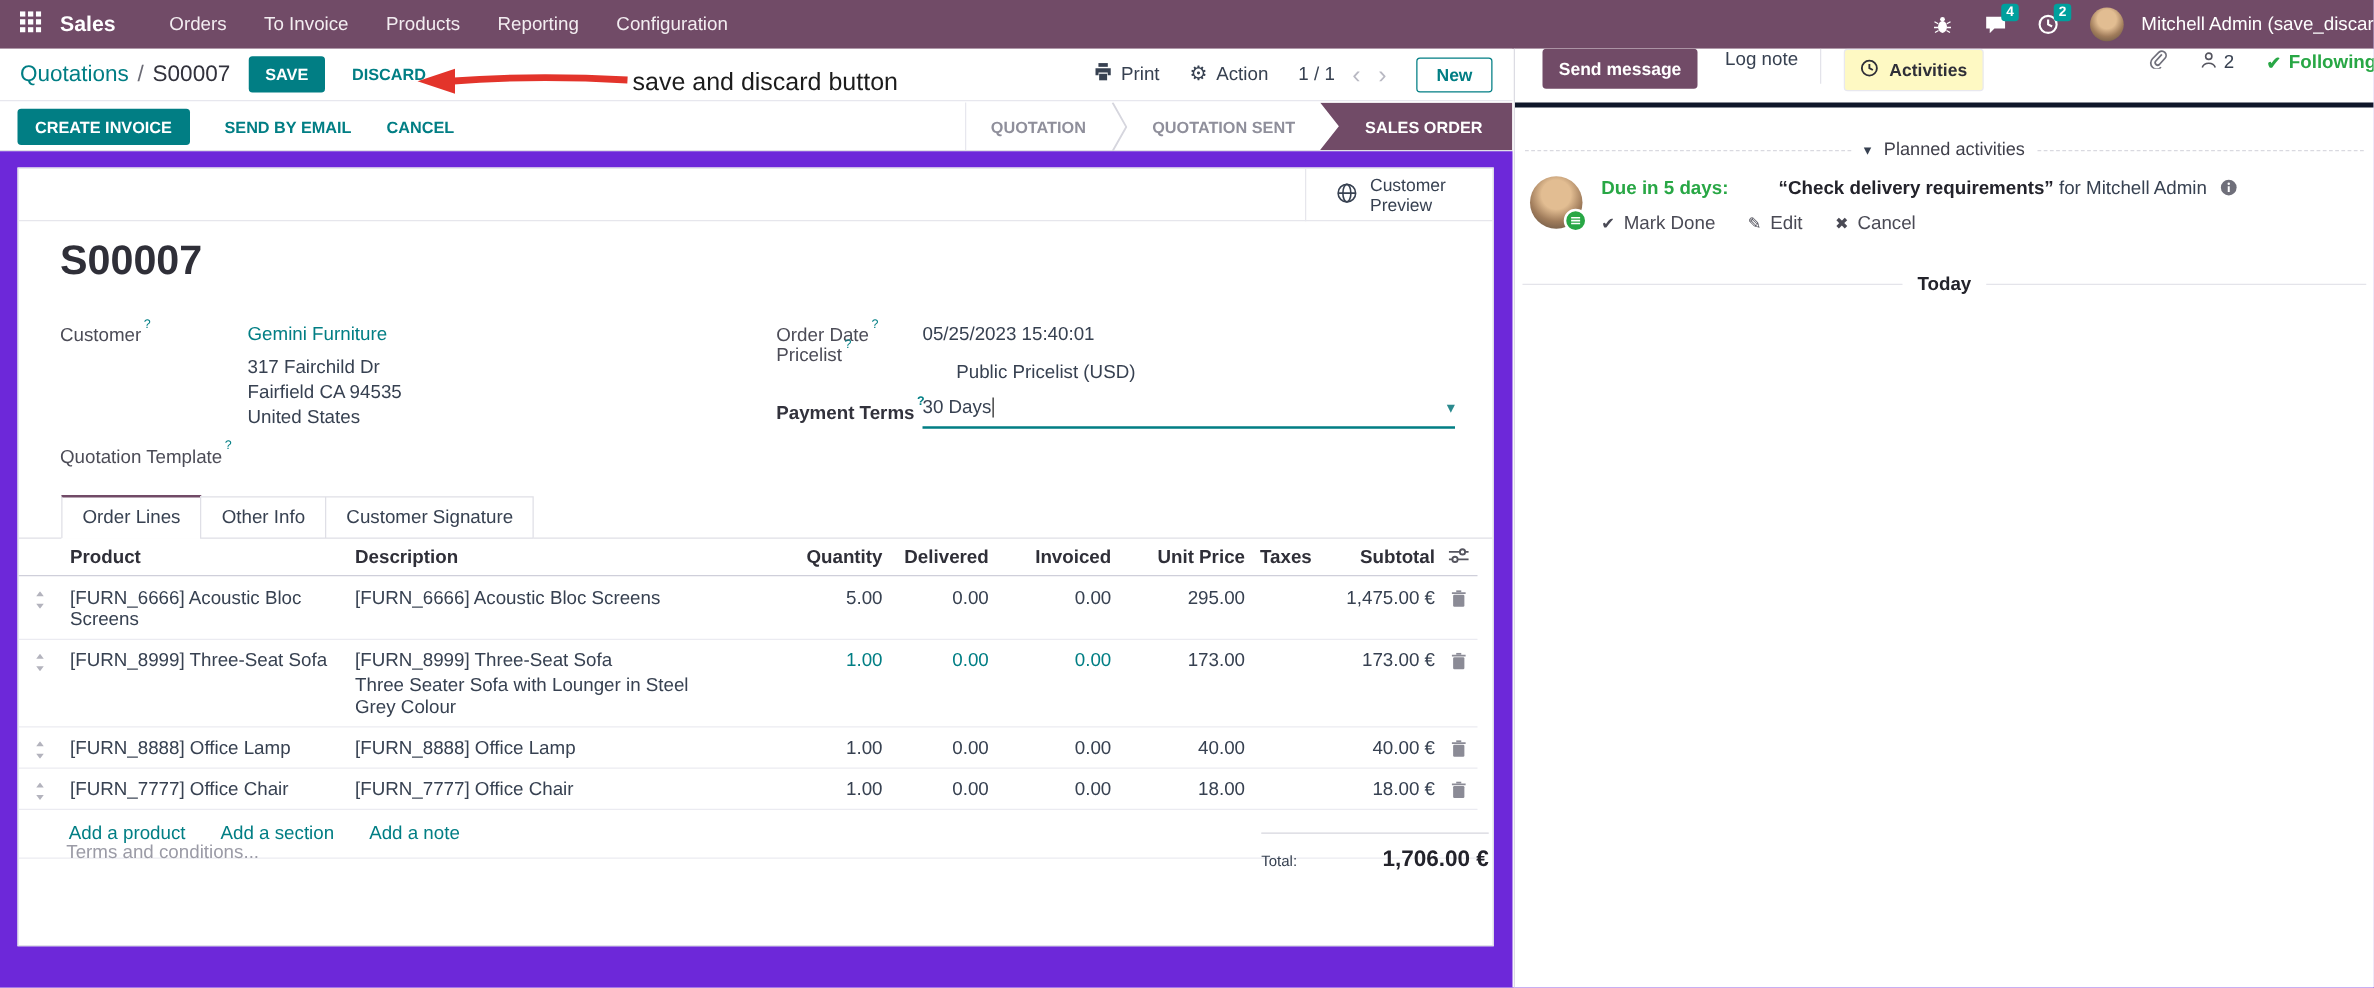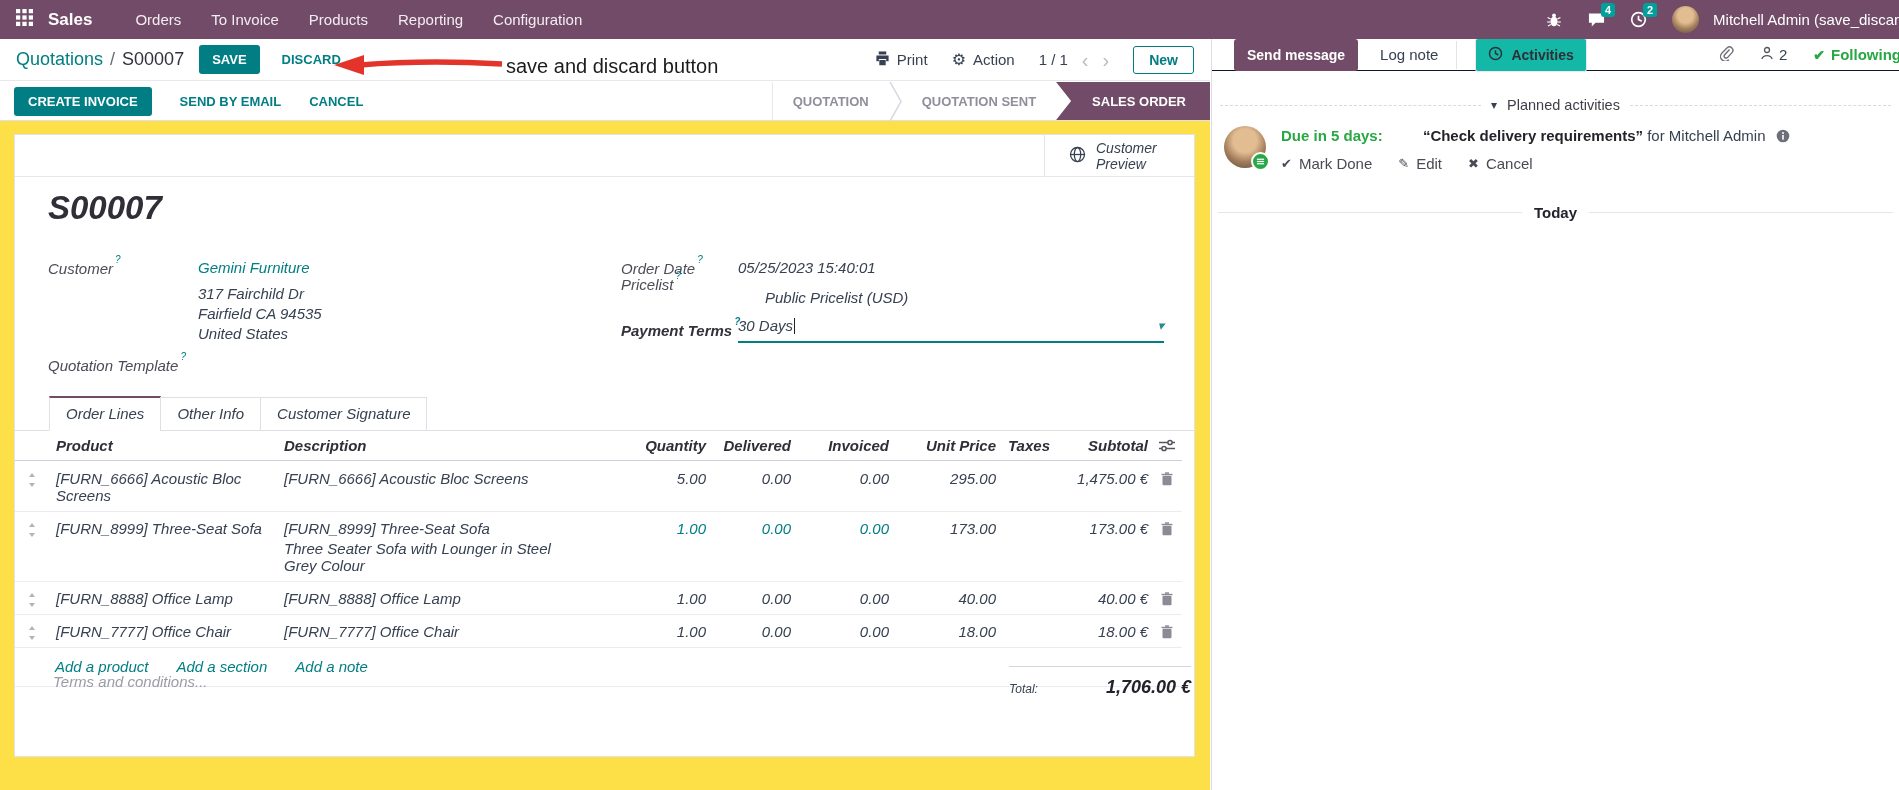--- a/index.html
+++ b/index.html
@@ -41,21 +41,21 @@
   
   .status-row { position:absolute; top:82px; left:0; width:1210px; height:39px; background:#fff; border-bottom:1px solid #dfdfe6; display:flex; align-items:center; padding-left:14px; }
   .btn-primary-sm { background:#017E84; color:#fff; font-weight:bold; font-size:13px; padding:7px 14px; border-radius:3px; border:none; cursor:pointer; font-family:inherit; }
   .btn-link-sm { color:#017E84; font-weight:bold; font-size:13px; margin-left:28px; background:none; border:none; cursor:pointer; font-family:inherit; }
   .statusbar { margin-left:auto; display:flex; align-items:stretch; height:100%; border-left:1px solid #e7e7ee; }
   .step { display:flex; align-items:center; padding:0 20px; color:#8f8f9b; font-weight:bold; font-size:13px; cursor:pointer; white-space:nowrap; }
   .step-sep { display:flex; align-items:center; }
   .step-active { background:#714B67; color:#fff; padding:0 24px 0 36px; clip-path:polygon(0 0,100% 0,100% 100%,0 100%,15px 50%); }
 
   
-  .content { position:absolute; top:121px; left:0; width:1210px; height:669px; background:#fde047;font-style:italic; }
+  .content { position:absolute; top:121px; left:0; width:1210px; height:669px; background:#6d28d9; }
   .sheet { position:absolute; left:14px; top:13px; width:1181px; height:623px; background:#fff; border:1px solid #e1e1e8; }
   .top-strip { position:absolute; top:0; left:0; right:0; height:42px; border-bottom:1px solid #e6e6ec; }
   .preview-btn { position:absolute; top:0; right:0; height:42px; width:150px; border-left:1px solid #e6e6ec; display:flex; align-items:center; gap:10px; padding-left:24px; font-size:14px; color:#374151; line-height:1.15; cursor:pointer; }
   .preview-label { width:72px; }
   .sheet-title { position:absolute; top:54px; left:33px; font-size:33px; font-weight:bold; color:#2f2f38; }
   .lbl { position:absolute; font-size:15px; color:#4c4c57; }
   .val { position:absolute; font-size:15px; color:#374151; }
   .link-val { color:#017E84; cursor:pointer; }
   sup.help { color:#017E84; font-size:10px; position:relative; top:-5px; margin-left:2px; }
   .payterms-lbl { font-weight:bold; color:#32323c; }
@@ -88,25 +88,25 @@
   .add-links { display:flex; gap:28px; padding:10px 0 11px 40px; border-bottom:1px solid #ebebf1; font-size:15px; color:#017E84; }
   .add-link { cursor:pointer; }
 
   .terms { position:absolute; top:538px; left:38px; color:#9b9ba6; font-size:15px; cursor:text; }
   .total-wrap { position:absolute; top:531px; left:994px; width:182px; border-top:1px solid #d6d6de; padding-top:10px; display:flex; align-items:baseline; justify-content:space-between; }
   .total-label { font-size:12px; color:#374151; }
   .total-value { font-size:18px; font-weight:bold; color:#23232b; }
 
   
   .chatter { position:absolute; top:39px; left:1211px; width:688px; height:751px; background:#fff; border-left:1px solid #dcdce3; overflow:hidden; }
-  .chatter-head { height:32px; border-bottom:1px solid #0f172a; display:flex; align-items:center; padding:0 14px 0 22px; }
+  .chatter-head { height:47px; border-bottom:4px solid #0f172a; display:flex; align-items:flex-start; padding:0 14px 0 22px; }
   .send-btn { background:#714B67; color:#fff; font-size:14px; font-weight:bold; padding:8px 13px; border-radius:3px; border:none; cursor:pointer; font-family:inherit; }
   .lognote-btn { margin-left:22px; font-size:15px; color:#374151; background:none; border:none; cursor:pointer; font-family:inherit; }
   .act-sep { width:1px; height:28px; background:#e3e3ea; margin:0 18px; }
-  .activities-btn { background:#14b8a6; border:1px solid #e8e8ef; border-radius:3px; padding:7px 12px; display:flex; gap:8px; align-items:center; font-size:14px; font-weight:bold; color:#2f2f38; cursor:pointer; font-family:inherit; }
+  .activities-btn { background:#fef9c3; border:1px solid #e8e8ef; border-radius:3px; padding:7px 12px; display:flex; gap:8px; align-items:center; font-size:14px; font-weight:bold; color:#2f2f38; cursor:pointer; font-family:inherit; }
   .head-right { margin-left:auto; display:flex; align-items:center; gap:26px; }
   .follower-group { display:flex; align-items:center; gap:5px; font-size:15px; color:#374151; cursor:pointer; }
   .following { display:flex; align-items:center; gap:6px; color:#28a745; font-weight:bold; font-size:15px; margin-right:-16px; white-space:nowrap; cursor:pointer; }
   .following .chk { font-size:14px; }
 
   .planned-row { margin-top:26px; display:flex; align-items:center; gap:10px; padding:0 8px; }
   .dash { flex:1; border-top:1px dashed #d9d9e0; }
   .planned-caret { color:#374151; font-size:12px; cursor:pointer; }
   .planned-title { font-size:14.5px; color:#3f3f4a; }
 

